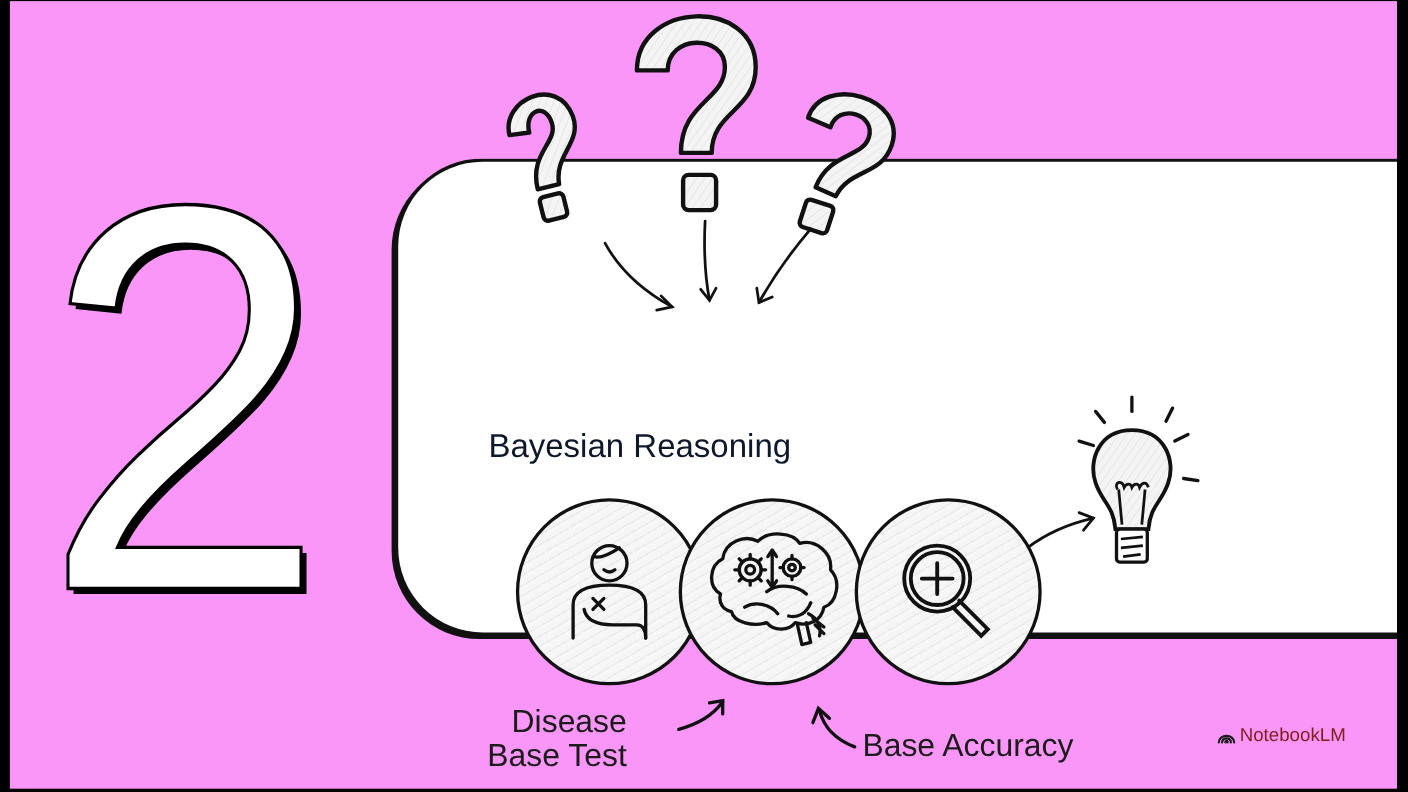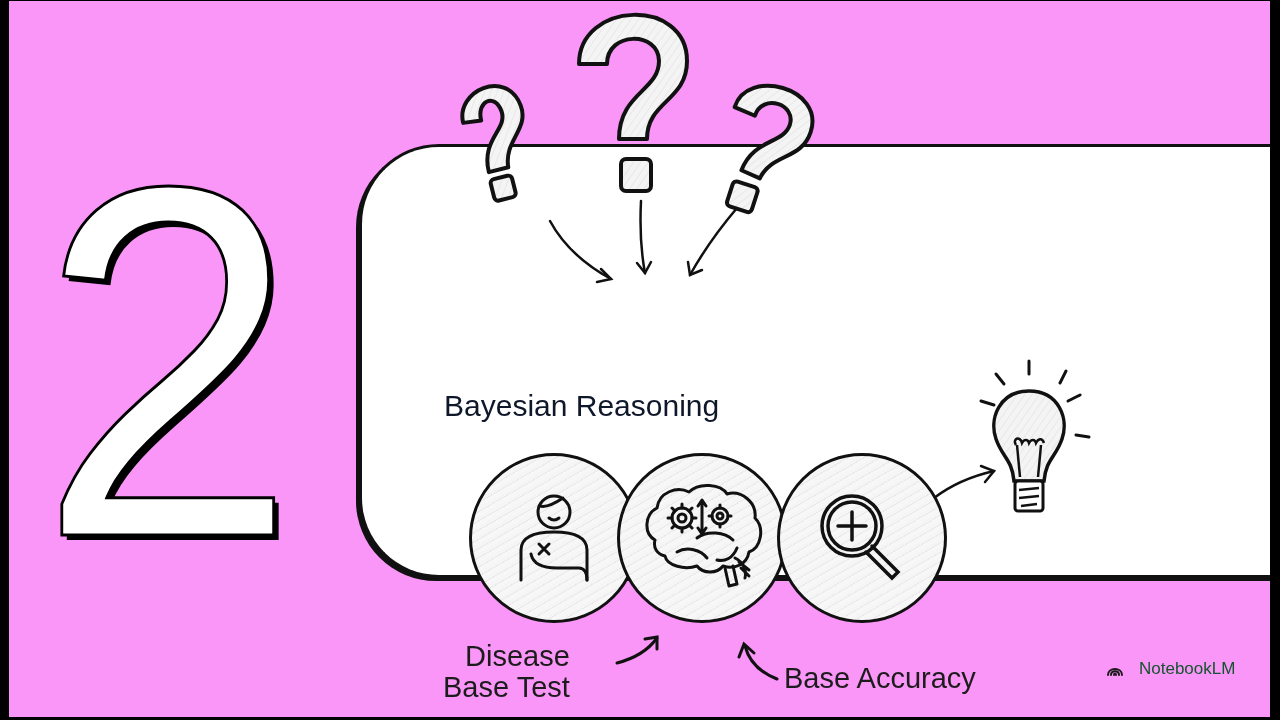--- a/index.html
+++ b/index.html
@@ -38,22 +38,22 @@
     position: absolute; width: 170px; height: 170px; border-radius: 50%;
     border: 3px solid #111; box-sizing: border-box;
     background: repeating-linear-gradient(150deg, #f5f5f5 0 3px, #e9e9e9 3px 4px, #f7f7f7 4px 8px);
     display: flex; align-items: center; justify-content: center;
   }
   .label {
     position: absolute; color: #1c1c1c; font-size: 29px; line-height: 1.06;
     white-space: nowrap;
   }
   .brand {
-    position: absolute; left: 1097px; top: 658px; display: flex; align-items: center; gap: 15px;
-    font-size: 17px; color: #14532d;
+    position: absolute; left: 1097px; top: 658px; display: flex; align-items: center; gap: 3px;
+    font-size: 17px; color: #7f1d1d;
   }
   svg { overflow: visible; }
 </style>
 </head>
 <body>
 
 <div class="slide">
 
   <div class="card"></div>
 

